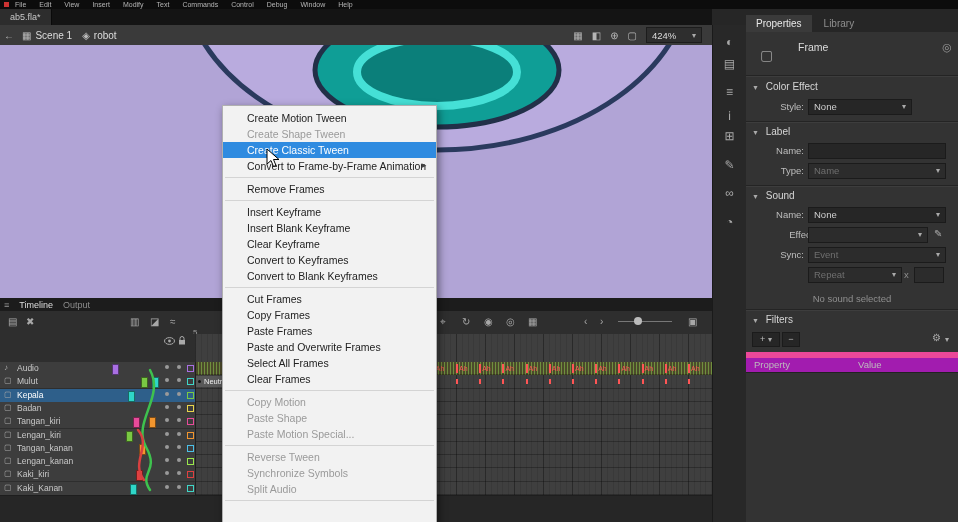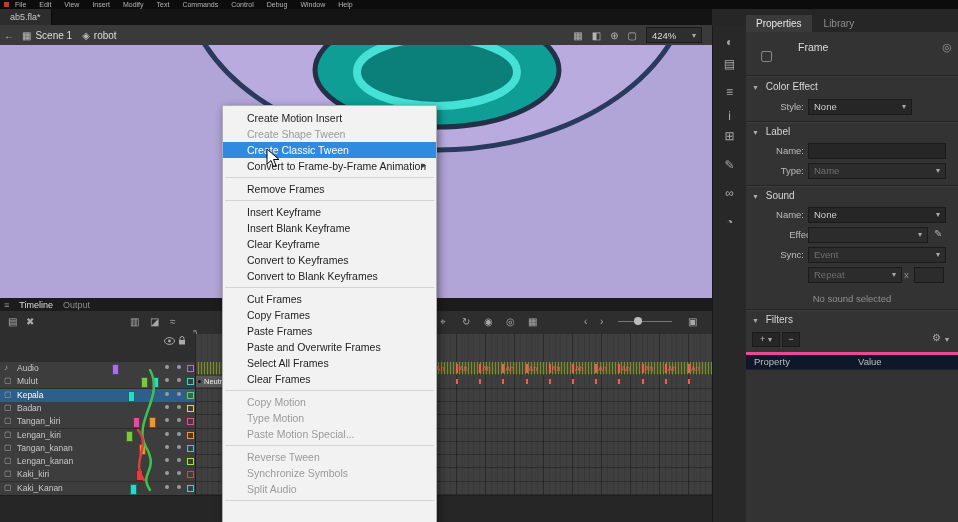--- a/index.html
+++ b/index.html
@@ -43,21 +43,21 @@
   .ptab{padding:2px 10px;font-size:10px;color:#8f8f8f;line-height:13px;}
   .ptab.active{background:#3a3a3a;color:#e8e8e8;}
   .pdivider{position:absolute;left:0;width:212px;height:1px;background:#242424;border-bottom:1px solid #3d3d3d;}
   .psec{position:absolute;left:6px;font-size:10px;color:#d6d6d6;}
   .psec .tri{font-size:7px;color:#aaa;margin-right:4px;}
   .plabel{position:absolute;width:54px;text-align:right;color:#bdbdbd;font-size:9.5px;}
   .pfield{position:absolute;left:62px;height:14px;background:#262626;border:1px solid #1b1b1b;
           font-size:9.5px;color:#cfcfcf;line-height:14px;padding:0 5px;display:flex;justify-content:space-between;align-items:center;}
   .pfield.dis{color:#6f6f6f;background:#2c2c2c;}
   .pstatus{position:absolute;left:0;width:212px;text-align:center;color:#8f8f8f;font-size:9.5px;}
-  .pcolhdr{position:absolute;left:0;width:212px;height:14px;background:#0f172a;border-top:3px solid #ec4899;
+  .pcolhdr{position:absolute;left:0;width:212px;height:14px;background:#a21caf;border-top:6px solid #ec4899;
            border-bottom:1px solid #222;font-size:9.5px;color:#bdbdbd;line-height:14px;}
   .fbtn{position:absolute;height:13px;background:#262626;border:1px solid #1b1b1b;color:#bbb;
         font-size:9px;line-height:13px;text-align:center;}
   .gear{position:absolute;font-size:10px;color:#aaa;}
   .pencil{position:absolute;font-size:10px;color:#aaa;}
 
   
   .timeline{position:absolute;left:0;top:298px;width:712px;height:224px;background:#2b2b2b;overflow:hidden;}
   .tl-tabs{position:absolute;left:0;top:0;width:712px;height:13px;background:#1c1c1c;display:flex;align-items:center;gap:10px;
            font-size:9px;color:#8c8c8c;padding-left:4px;}
@@ -421,42 +421,42 @@
         <span class="kfm" style="left: 130px; top: 185.7px; background: rgb(47, 214, 200);"></span>
       </div>
     <svg class="abs" style="left:100px;top:64px;" width="100" height="133">
       <path d="M50,8 C65,35 32,60 46,85 S38,110 50,128" fill="none" stroke="#3ec24e" stroke-width="2.5" stroke-linecap="round"></path>
       <path d="M38,68 C52,84 30,100 44,118" fill="none" stroke="#d84040" stroke-width="2.5" stroke-linecap="round"></path>
     </svg>
     <div class="tl-bottom"></div>
   </div>
 
   <div class="ctx" id="ctxMenu">
-      <div class="ctx-item"><span>Create Motion Insert</span></div>
+      <div class="ctx-item"><span>Create Motion Tween</span></div>
       <div class="ctx-item dis"><span>Create Shape Tween</span></div>
       <div class="ctx-item hi"><span>Create Classic Tween</span></div>
       <div class="ctx-item"><span>Convert to Frame-by-Frame Animation</span><span class="sub">►</span></div>
       <div class="ctx-sep"></div>
       <div class="ctx-item"><span>Remove Frames</span></div>
       <div class="ctx-sep"></div>
       <div class="ctx-item"><span>Insert Keyframe</span></div>
       <div class="ctx-item"><span>Insert Blank Keyframe</span></div>
       <div class="ctx-item"><span>Clear Keyframe</span></div>
       <div class="ctx-item"><span>Convert to Keyframes</span></div>
       <div class="ctx-item"><span>Convert to Blank Keyframes</span></div>
       <div class="ctx-sep"></div>
       <div class="ctx-item"><span>Cut Frames</span></div>
       <div class="ctx-item"><span>Copy Frames</span></div>
       <div class="ctx-item"><span>Paste Frames</span></div>
       <div class="ctx-item"><span>Paste and Overwrite Frames</span></div>
       <div class="ctx-item"><span>Select All Frames</span></div>
       <div class="ctx-item"><span>Clear Frames</span></div>
       <div class="ctx-sep"></div>
       <div class="ctx-item dis"><span>Copy Motion</span></div>
-      <div class="ctx-item dis"><span>Type Motion</span></div>
+      <div class="ctx-item dis"><span>Paste Shape</span></div>
       <div class="ctx-item dis"><span>Paste Motion Special...</span></div>
       <div class="ctx-sep"></div>
       <div class="ctx-item dis"><span>Reverse Tween</span></div>
       <div class="ctx-item dis"><span>Synchronize Symbols</span></div>
       <div class="ctx-item dis"><span>Split Audio</span></div>
       <div class="ctx-sep"></div>
       <div class="ctx-item"></div>
     </div>
 
   <svg class="abs" style="left:266px;top:148px;" width="14" height="20">

